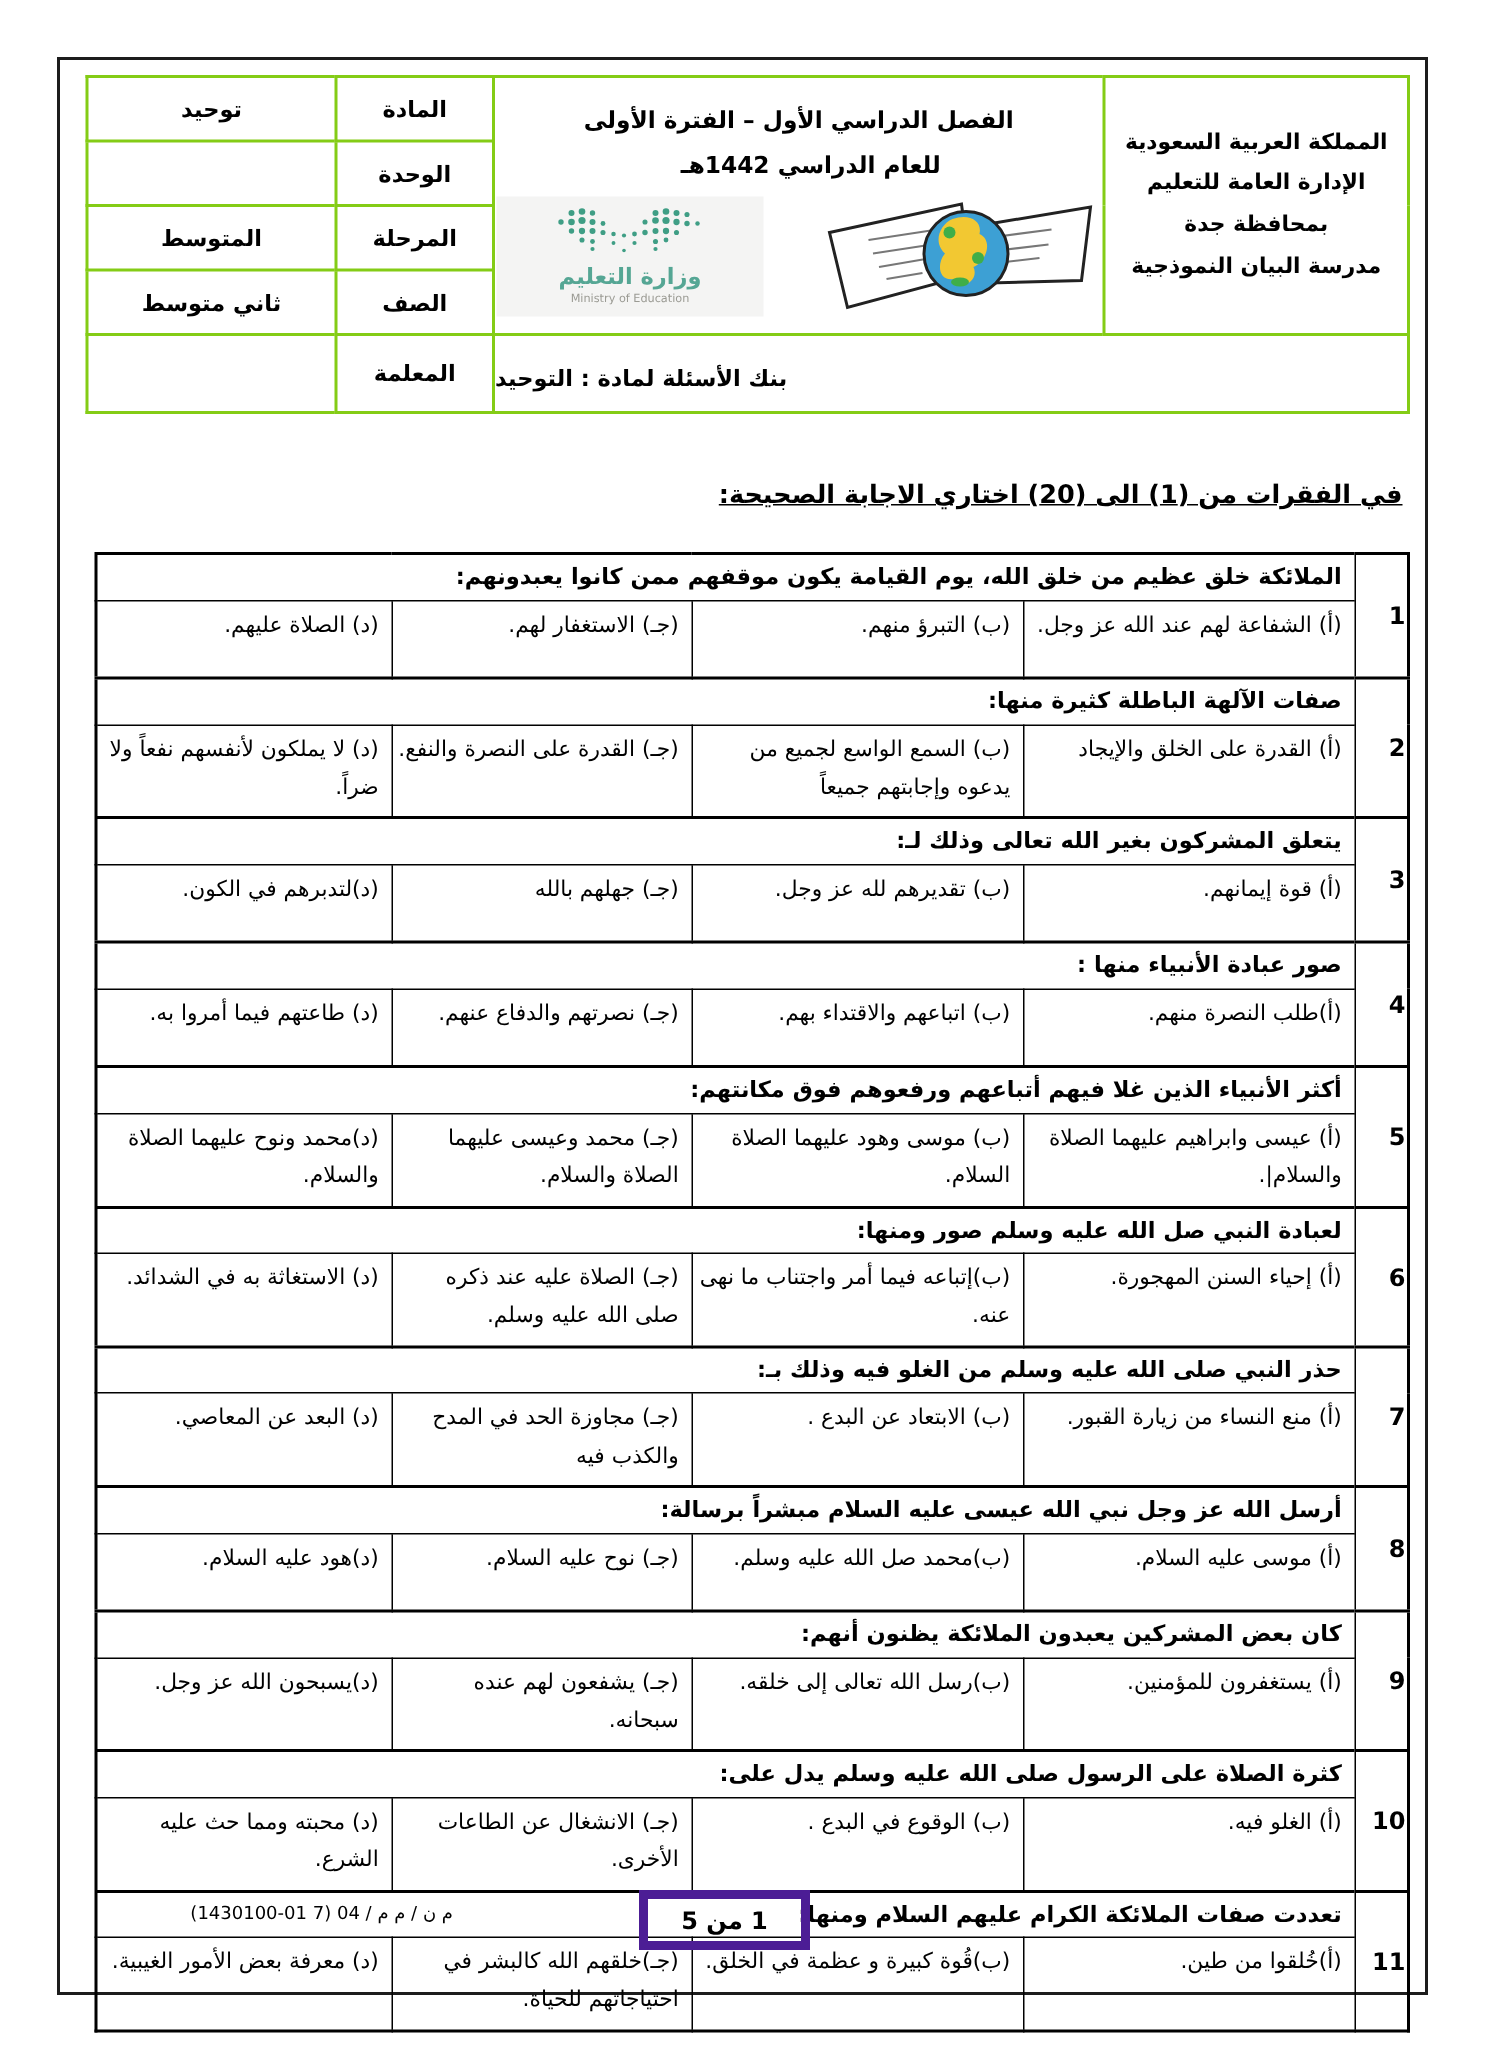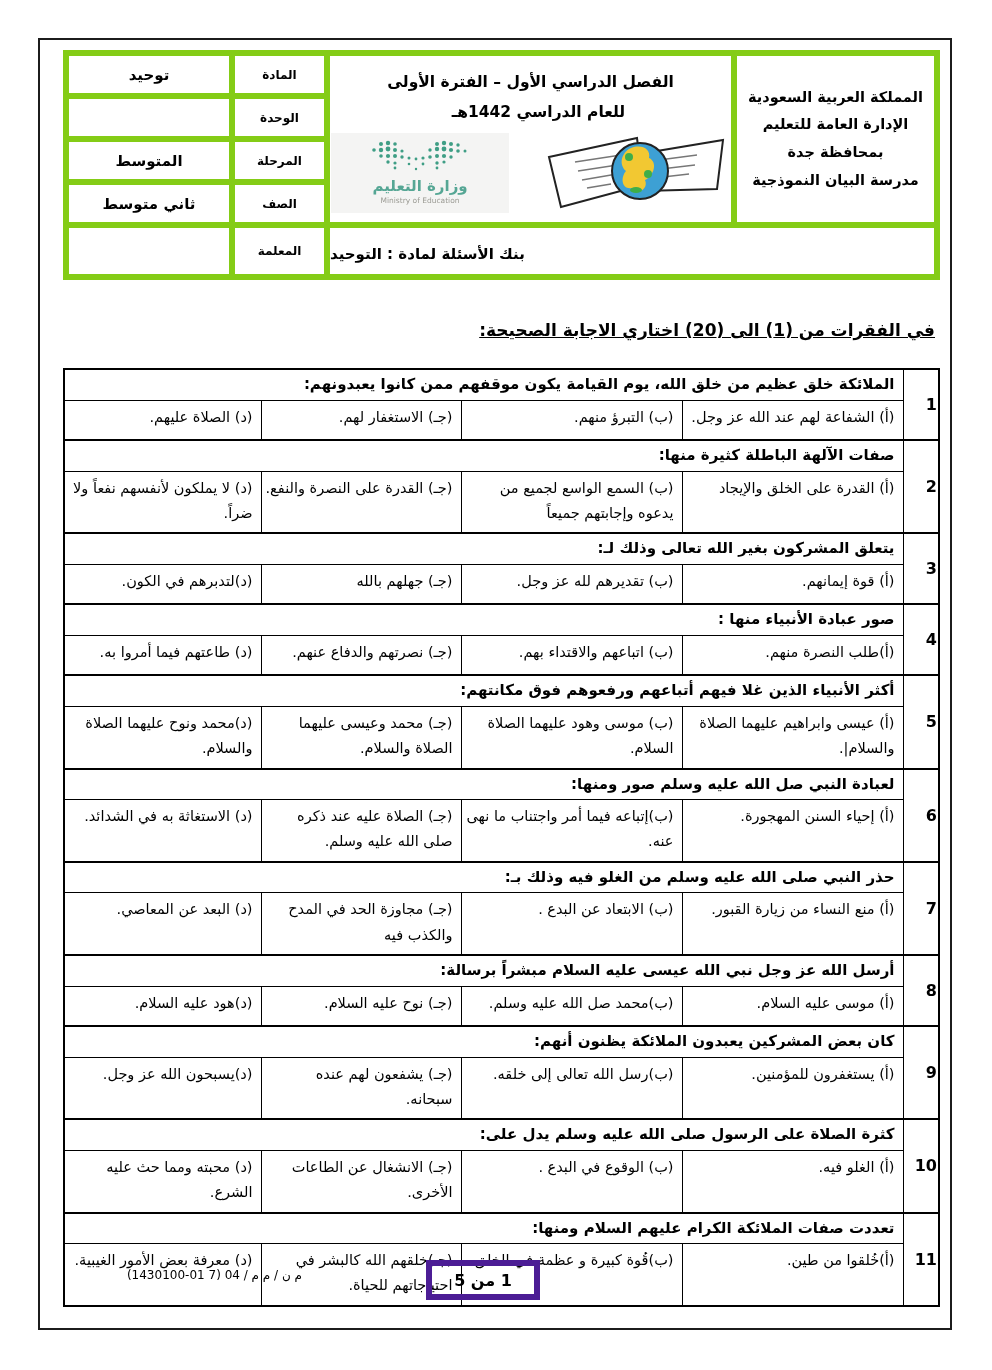--- a/index.html
+++ b/index.html
@@ -11,24 +11,24 @@
   .page-border {
     position:absolute; left:38px; top:38px; width:914px; height:1292px;
     border:2px solid #1c1c1c; pointer-events:none;
   }
 
   
   table.header-table {
     position:absolute; top:50px; right:52px; width:876px;
     border-collapse:collapse; table-layout:fixed;
   }
-  table.header-table td { border:6px solid #84cc16; vertical-align:middle; }
+  table.header-table td { border:2px solid #84cc16; vertical-align:middle; }
   td.school-block { width:203px; text-align:center; font-weight:bold; font-size:14.5px; }
   td.mid-block    { width:407px; text-align:center; vertical-align:top; }
-  td.info-label   { width:95px;  text-align:center; font-weight:bold; font-size:12px; height:43px; }
+  td.info-label   { width:105px;  text-align:center; font-weight:bold; font-size:15px; height:43px; }
   td.info-value   { width:166px; text-align:center; font-weight:bold; font-size:15px; height:43px; }
   td.bank-cell    { vertical-align:top; text-align:left; font-weight:bold; font-size:15px;
                     padding:5px 10px 0 0; height:52px; }
   .sb-line { margin:8px 4px; line-height:1.35; }
   .sb-line.tight { margin-top:0; }
   .term-line1 { font-weight:bold; font-size:15.5px; margin-top:8px; }
   .term-line2 { font-weight:bold; font-size:15.5px; margin-top:12px;padding-left:16px; }
   .logos-row { direction:ltr; display:flex; justify-content:space-between;
                align-items:center; padding:0 0; margin-top:12px; }
   .moe-logo { width:178px; background:#f4f4f3; padding:6px 4px 8px; text-align:center; }
@@ -46,21 +46,21 @@
   table.q-table {
     position:absolute; top:368px; right:52px; width:877px;
     border-collapse:collapse; table-layout:fixed; border:2px solid #000;
   }
   table.q-table td { border:1.5px solid #000; }
   table.q-table tr.stem-row td { border-top-width:2.5px;text-align:right; }
   td.qnum  { width:36px; text-align:center; font-weight:bold; font-size:16px; }
   td.qstem { font-weight:bold; font-size:15px; text-align:right;
              padding:3px 8px 4px 4px; line-height:1.5; }
   td.qopt  { vertical-align:top; font-size:14.5px; text-align:right;
-             padding:4px 8px 6px 4px; line-height:1.75; height:40px; }
+             padding:4px 8px 6px 4px; line-height:1.75; height:52px; }
   col.c-a { width:221px; } col.c-b { width:221px; }
   col.c-c { width:200px; } col.c-d { width:197px; }
 
   
   .footer-code {
     position:absolute; top:1268px; right:690px; font-size:12px; white-space:nowrap;
   }
   .page-num-box {
     position:absolute; top:1260px; left:426px; width:114px; height:40px;
     border:6px solid #4c1d95; display:flex; align-items:center; justify-content:center;

